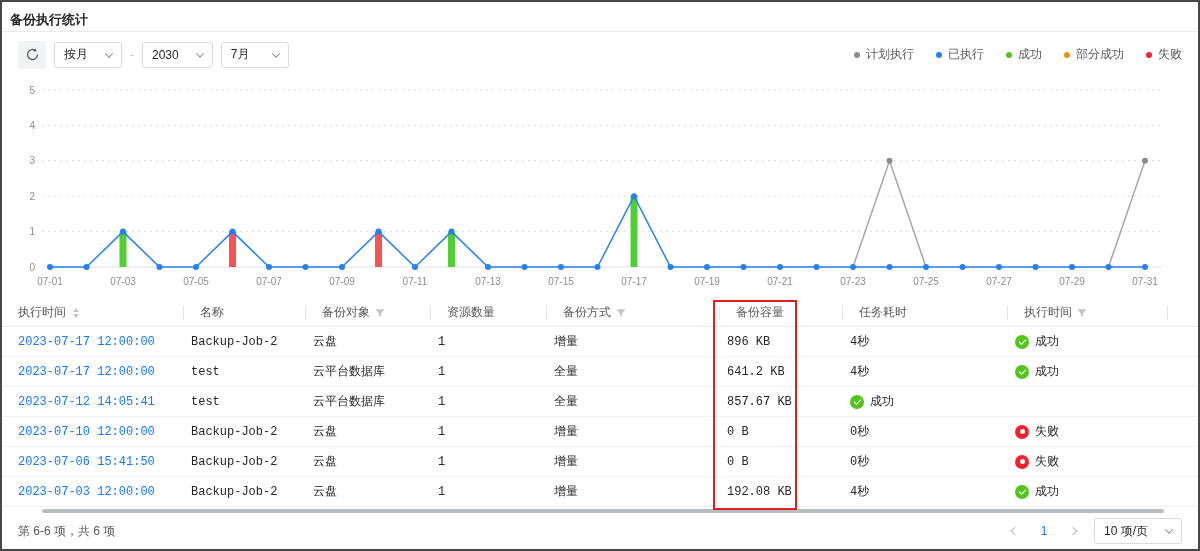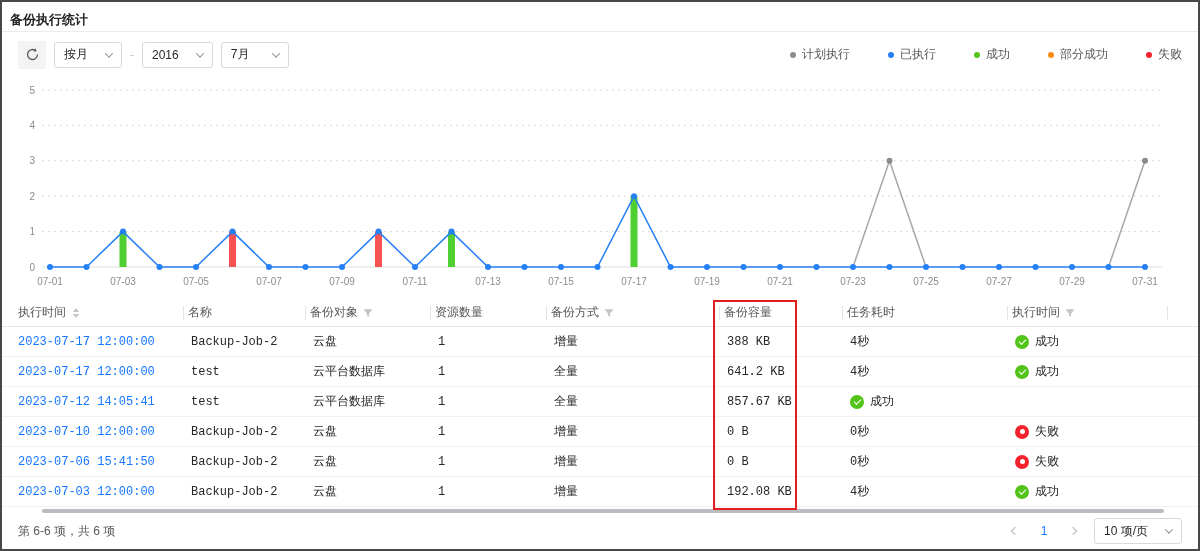--- a/index.html
+++ b/index.html
@@ -10,29 +10,29 @@
   .title-bar { height:30px; padding:8px 8px 0; border-bottom:1px solid #ebebeb; }
   .title-bar span { font-size:13px; font-weight:bold; color:#262626; }
 
   .toolbar { height:45px; display:flex; align-items:center; gap:8px; padding:0 16px; }
   .refresh-btn { width:28px; height:28px; background:#f2f3f5; border:none; border-radius:2px; display:flex; align-items:center; justify-content:center; cursor:pointer; }
   .select { height:26px; min-width:68px; border:1px solid #d9d9d9; border-radius:3px; background:#fff; display:flex; align-items:center; padding:0 9px; font-size:12px; color:#262626; cursor:pointer;gap:18px; }
   .select .chev { margin-left:auto; }
   .chev { width:6px; height:6px; border-right:1.2px solid #8c8c8c; border-bottom:1.2px solid #8c8c8c; transform:rotate(45deg) translate(-1px,-1px); display:inline-block; margin-left:10px; flex:none; }
   .dash { color:#bfbfbf; font-size:12px; }
 
-  .legend { margin-left:auto; display:flex; align-items:center; gap:38px; }
+  .legend { margin-left:auto; display:flex; align-items:center; gap:22px; }
   .legend-item { display:flex; align-items:center; gap:6px; font-size:12px; color:#595959; }
   .legend-dot { width:6px; height:6px; border-radius:50%; display:inline-block; }
 
   .chart-wrap { height:222px; position:relative; }
   svg text.axis-label { font-size:10px; fill:#8c8c8c; font-family:"Liberation Sans","DejaVu Sans",sans-serif; }
 
   .thead { height:28px; display:flex; align-items:center; padding-left:16px; border-bottom:1px solid #e8e8e8; }
-  .th { display:flex; align-items:center; gap:5px; font-size:12px; color:#595959; height:14px; position:relative; padding-left:4px; }
+  .th { display:flex; align-items:center; gap:5px; font-size:12px; color:#595959; height:14px; position:relative; padding-left:16px; }
   .th:not(:first-child) { border-left:1px solid #e3e3e3; }
   .th:first-child { padding-left:0; }
   .tend { border-left:1px solid #e3e3e3; height:14px; }
   .sorter { display:inline-flex; flex-direction:column; gap:2px; margin-left:2px; }
   .caret-up { width:0; height:0; border-left:3.5px solid transparent; border-right:3.5px solid transparent; border-bottom:4px solid #c4c4c4; }
   .caret-down { width:0; height:0; border-left:3.5px solid transparent; border-right:3.5px solid transparent; border-top:4px solid #c4c4c4; }
 
   .trow { height:30px; display:flex; align-items:center; padding-left:16px; border-bottom:1px solid #f0f0f0; font-size:12px; color:#262626;font-family:Liberation Mono, monospace; }
   .td { padding-left:8px; overflow:hidden; white-space:nowrap; }
   .td:first-child { padding-left:0; }
@@ -71,21 +71,21 @@
         <path d="M13.3 8a5.3 5.3 0 1 1-1.7-3.9" fill="none" stroke="#595959" stroke-width="1.4"></path>
         <path d="M11.2 1.4 L12.2 4.9 L8.7 4.4 Z" fill="#595959"></path>
       </svg>
     </button>
     <div class="select">
       <span>按月</span>
       <i class="chev"></i>
     </div>
     <span class="dash">-</span>
     <div class="select">
-      <span>2016</span>
+      <span>2030</span>
       <i class="chev"></i>
     </div>
     <div class="select">
       <span>7月</span>
       <i class="chev"></i>
     </div>
     <div class="legend" id="legend">
         <span class="legend-item">
           <i class="legend-dot" style="background: rgb(140, 140, 140);"></i>
           <span>计划执行</span>
@@ -223,21 +223,21 @@
       </div>
       <div class="tend"></div>
     </div>
   <div id="tbody">
       <div class="trow">
         <div class="td" style="width: 165px;"><a href="#">2023-07-17 12:00:00</a></div>
         <div class="td" style="width: 122px;">Backup-Job-2</div>
         <div class="td" style="width: 125px;">云盘</div>
         <div class="td" style="width: 116px;">1</div>
         <div class="td" style="width: 173px;">增量</div>
-        <div class="td" style="width: 123px;">388 KB</div>
+        <div class="td" style="width: 123px;">896 KB</div>
         <div class="td" style="width: 165px;">4秒</div>
         <div class="td" style="width: 160px;"><span class="status">
             <span class="st-icon success">
               <i class="check-mark"></i>
             </span>
             <span>成功</span>
           </span></div>
       </div>
       <div class="trow">
         <div class="td" style="width: 165px;"><a href="#">2023-07-17 12:00:00</a></div>

